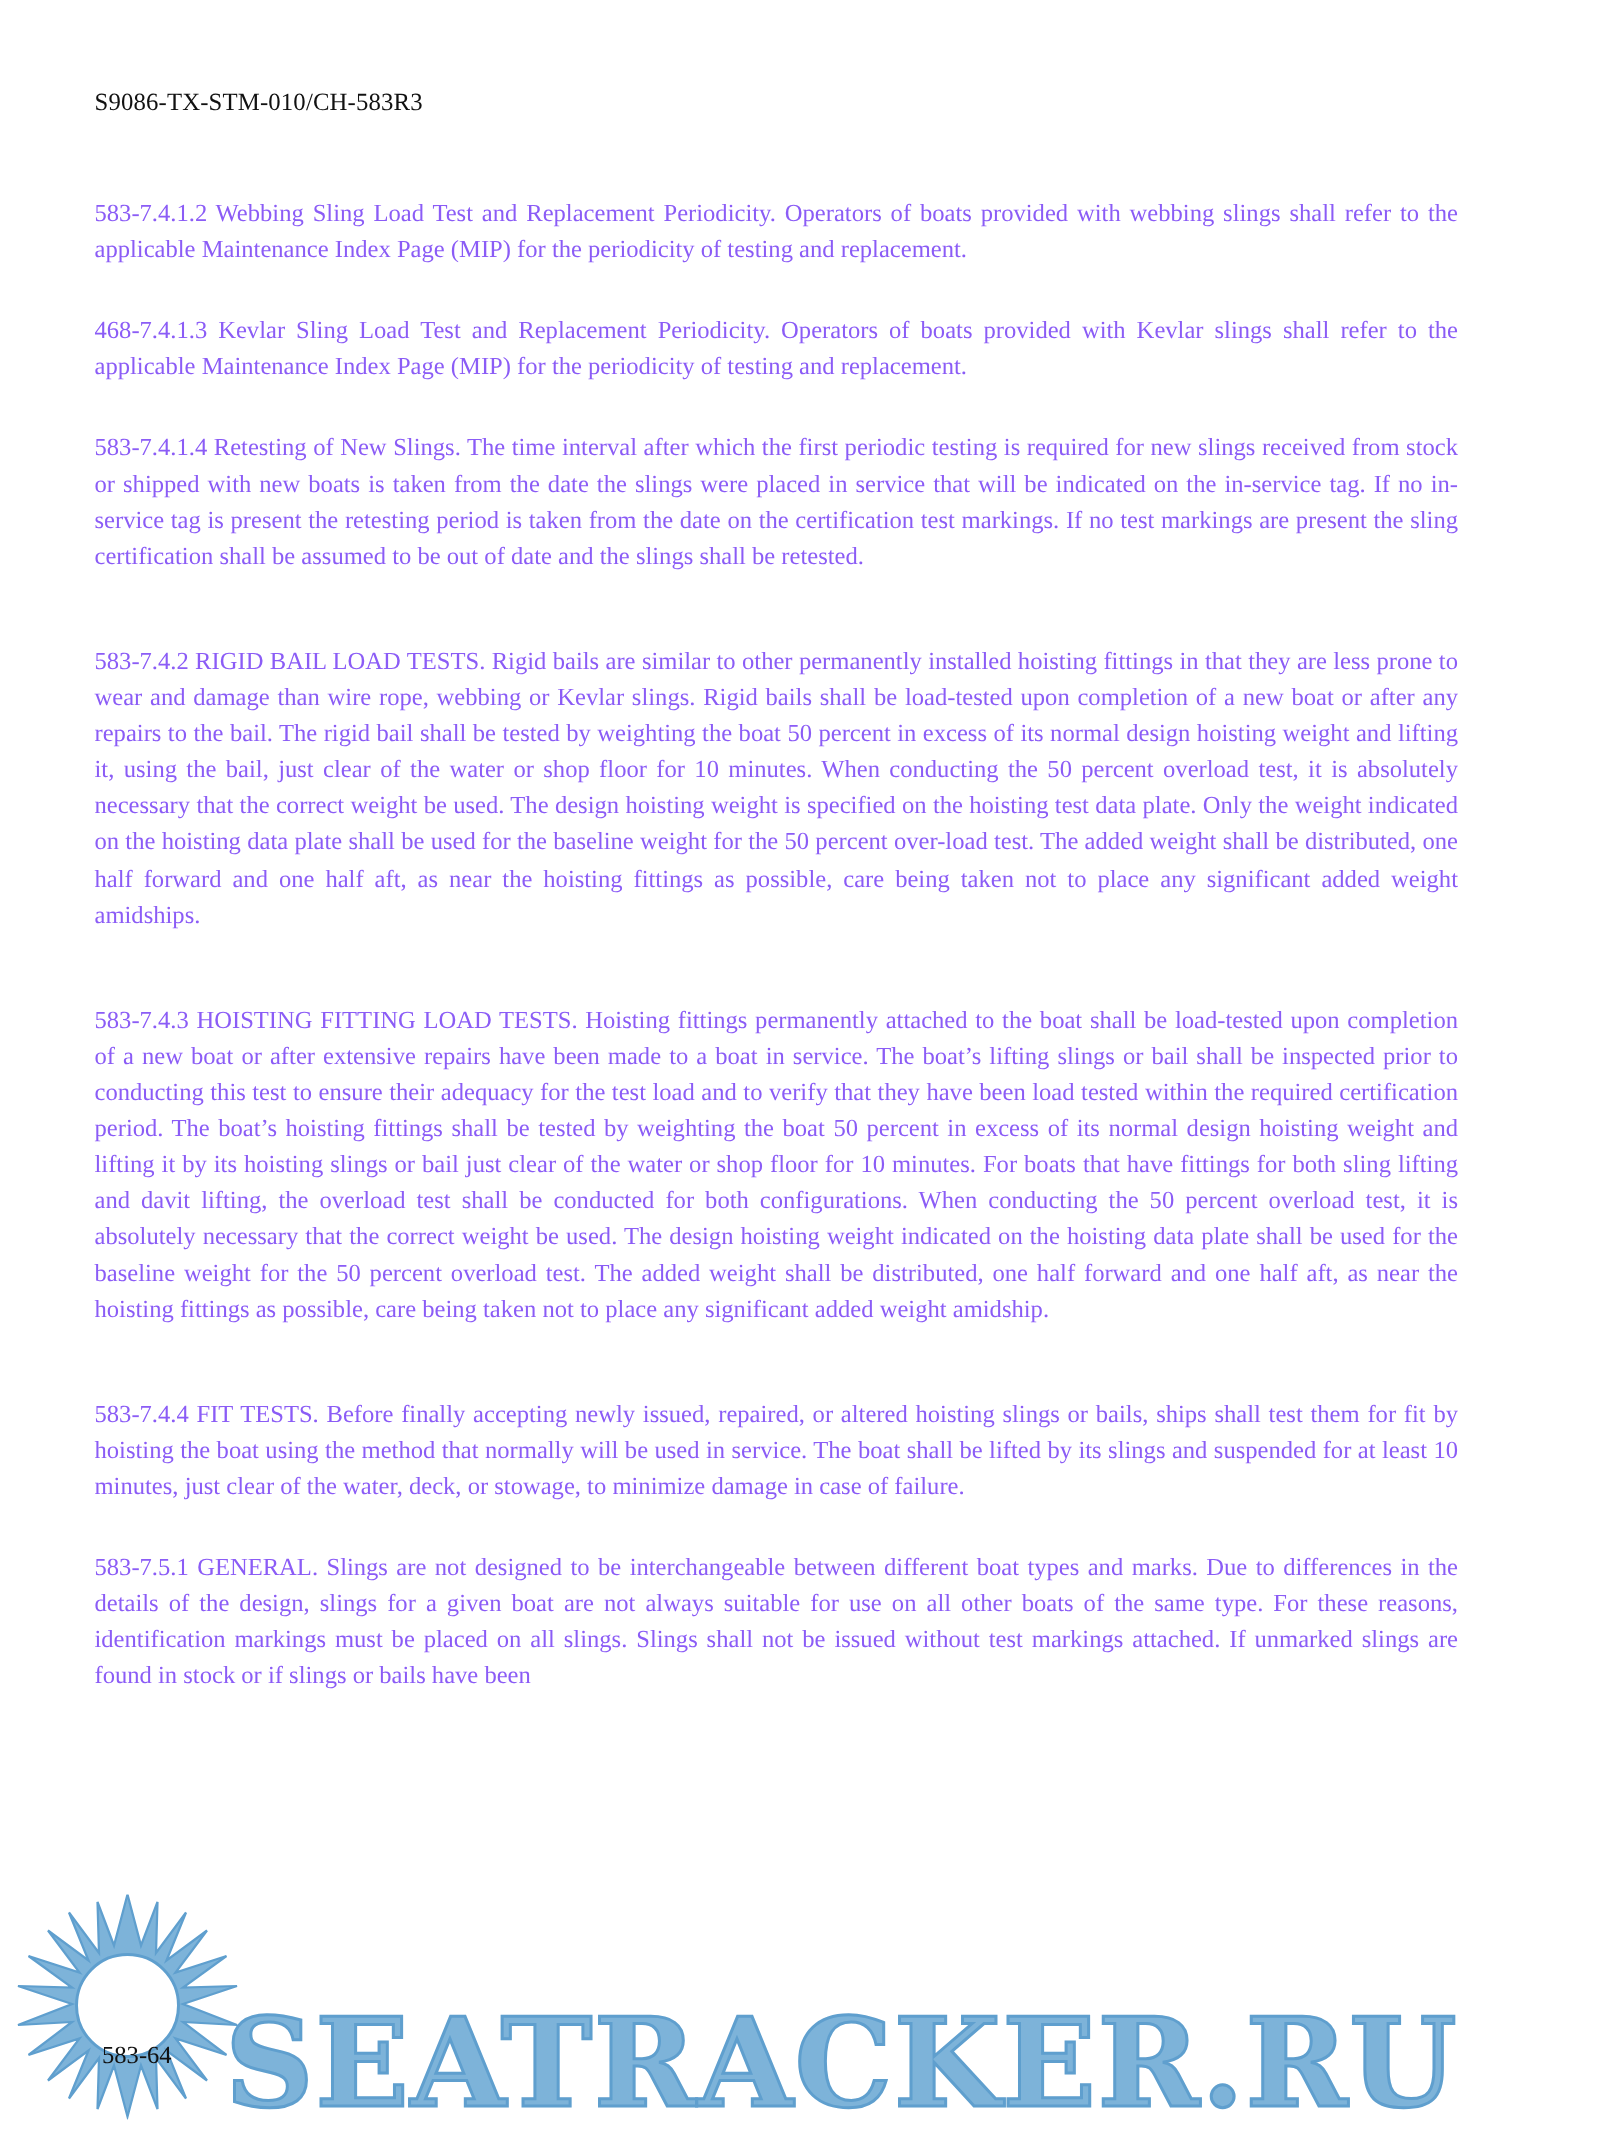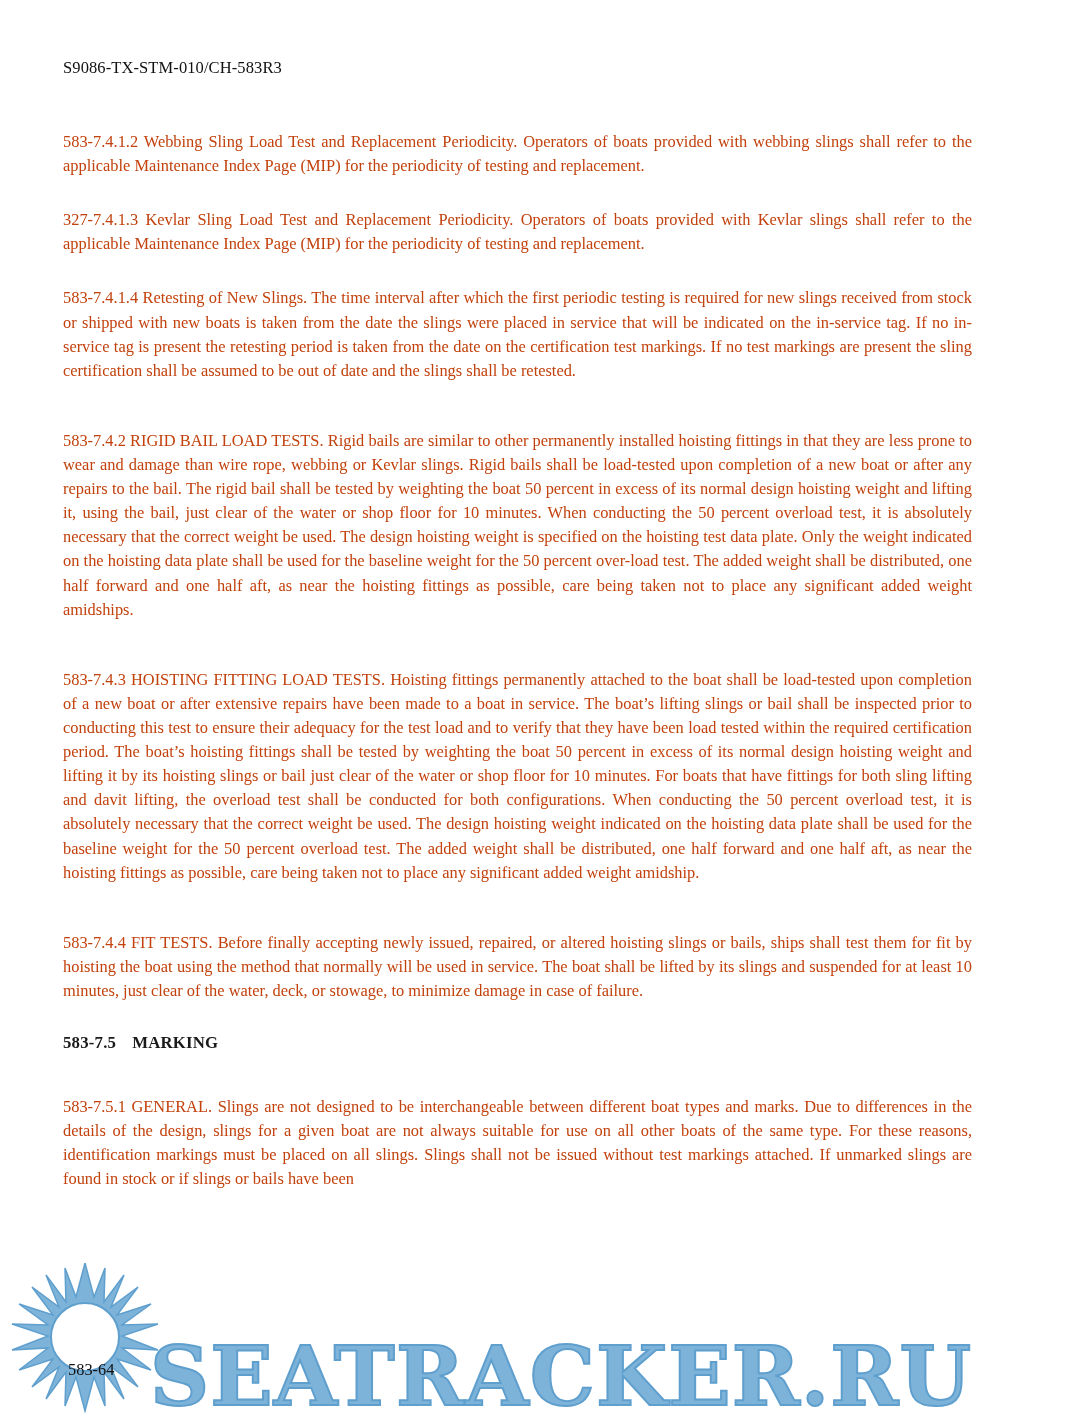--- a/index.html
+++ b/index.html
@@ -27,21 +27,21 @@
     letter-spacing: 0.1px;
     color: #111;
     margin: 0 0 52px 0;
   }
   .para {
     font-size: 16.4px;
     line-height: 1.47;
     text-align: justify;
     text-justify: inter-word;
     margin: 0 0 30px 0;
-    color: #c2410c;
+    color: #8b5cf6;
     hyphens: manual;
   }
   .para.gap-big { margin-bottom: 46px; }
   .para.gap-xl { }
   .section-head {
     font-size: 16.8px;
     font-weight: bold;
     margin: 0 0 42px 0;
     letter-spacing: 0.2px;
   }
@@ -87,33 +87,30 @@
 </style>
 </head>
 <body>
 
 <div class="page">
 
   <div class="doc-header">S9086-TX-STM-010/CH-583R3</div>
 
   <p class="para">583-7.4.1.2  Webbing Sling Load Test and Replacement Periodicity.   Operators of boats provided with webbing slings shall refer to the applicable Maintenance Index Page (MIP) for the periodicity of testing and replacement.</p>
 
-  <p class="para">327-7.4.1.3  Kevlar Sling Load Test and Replacement Periodicity.   Operators of boats provided with Kevlar slings shall refer to the applicable Maintenance Index Page (MIP) for the periodicity of testing and replacement.</p>
+  <p class="para">468-7.4.1.3  Kevlar Sling Load Test and Replacement Periodicity.   Operators of boats provided with Kevlar slings shall refer to the applicable Maintenance Index Page (MIP) for the periodicity of testing and replacement.</p>
 
   <p class="para gap-big">583-7.4.1.4  Retesting of New Slings.    The time interval after which the first periodic testing is required for new slings received from stock or shipped with new boats is taken from the date the slings were placed in service that will be indicated on the in-service tag. If no in-service tag is present the retesting period is taken from the date on the certification test markings. If no test markings are present the sling certification shall be assumed to be out of date and the slings shall be retested.</p>
 
   <p class="para gap-big">583-7.4.2  RIGID BAIL LOAD TESTS.   Rigid bails are similar to other permanently installed hoisting fittings in that they are less prone to wear and damage than wire rope, webbing or Kevlar slings. Rigid bails shall be load-tested upon completion of a new boat or after any repairs to the bail. The rigid bail shall be tested by weighting the boat 50 percent in excess of its normal design hoisting weight and lifting it, using the bail, just clear of the water or shop floor for 10 minutes. When conducting the 50 percent overload test, it is absolutely necessary that the correct weight be used. The design hoisting weight is specified on the hoisting test data plate. Only the weight indicated on the hoisting data plate shall be used for the baseline weight for the 50 percent over-load test. The added weight shall be distributed, one half forward and one half aft, as near the hoisting fittings as possible, care being taken not to place any significant added weight amidships.</p>
 
   <p class="para gap-big">583-7.4.3  HOISTING FITTING LOAD TESTS.   Hoisting fittings permanently attached to the boat shall be load-tested upon completion of a new boat or after extensive repairs have been made to a boat in service. The boat’s lifting slings or bail shall be inspected prior to conducting this test to ensure their adequacy for the test load and to verify that they have been load tested within the required certification period. The boat’s hoisting fittings shall be tested by weighting the boat 50 percent in excess of its normal design hoisting weight and lifting it by its hoisting slings or bail just clear of the water or shop floor for 10 minutes. For boats that have fittings for both sling lifting and davit lifting, the overload test shall be conducted for both configurations. When conducting the 50 percent overload test, it is absolutely necessary that the correct weight be used. The design hoisting weight indicated on the hoisting data plate shall be used for the baseline weight for the 50 percent overload test. The added weight shall be distributed, one half forward and one half aft, as near the hoisting fittings as possible, care being taken not to place any significant added weight amidship.</p>
 
   <p class="para gap-xl">583-7.4.4  FIT TESTS.   Before finally accepting newly issued, repaired, or altered hoisting slings or bails, ships shall test them for fit by hoisting the boat using the method that normally will be used in service. The boat shall be lifted by its slings and suspended for at least 10 minutes, just clear of the water, deck, or stowage, to minimize damage in case of failure.</p>
 
-  <div class="section-head">
-    <span class="num">583-7.5</span><span>MARKING</span>
-  </div>
 
   <p class="para">583-7.5.1  GENERAL.   Slings are not designed to be interchangeable between different boat types and marks. Due to differences in the details of the design, slings for a given boat are not always suitable for use on all other boats of the same type. For these reasons, identification markings must be placed on all slings. Slings shall not be issued without test markings attached. If unmarked slings are found in stock or if slings or bails have been</p>
 
   <div class="page-number">583-64</div>
 
   <div class="watermark">
     <svg class="wm-sun" viewBox="0 0 150 150" xmlns="http://www.w3.org/2000/svg">
       <g fill="#7db3d9" stroke="#5f9fce" stroke-width="1.5">
         <polygon points="75,0 84,34 95,5 94,39 114,12 101,44 128,24 107,52 141,41 112,62 148,61 112,73 148,87 112,85 141,107 107,96 128,124 101,104 114,136 94,109 95,143 84,114 75,148 66,114 55,143 56,109 36,136 49,104 22,124 43,96 9,107 38,85 2,87 38,73 2,61 38,62 9,41 43,52 22,24 49,44 36,12 56,39 55,5 66,34"></polygon>
       </g>

